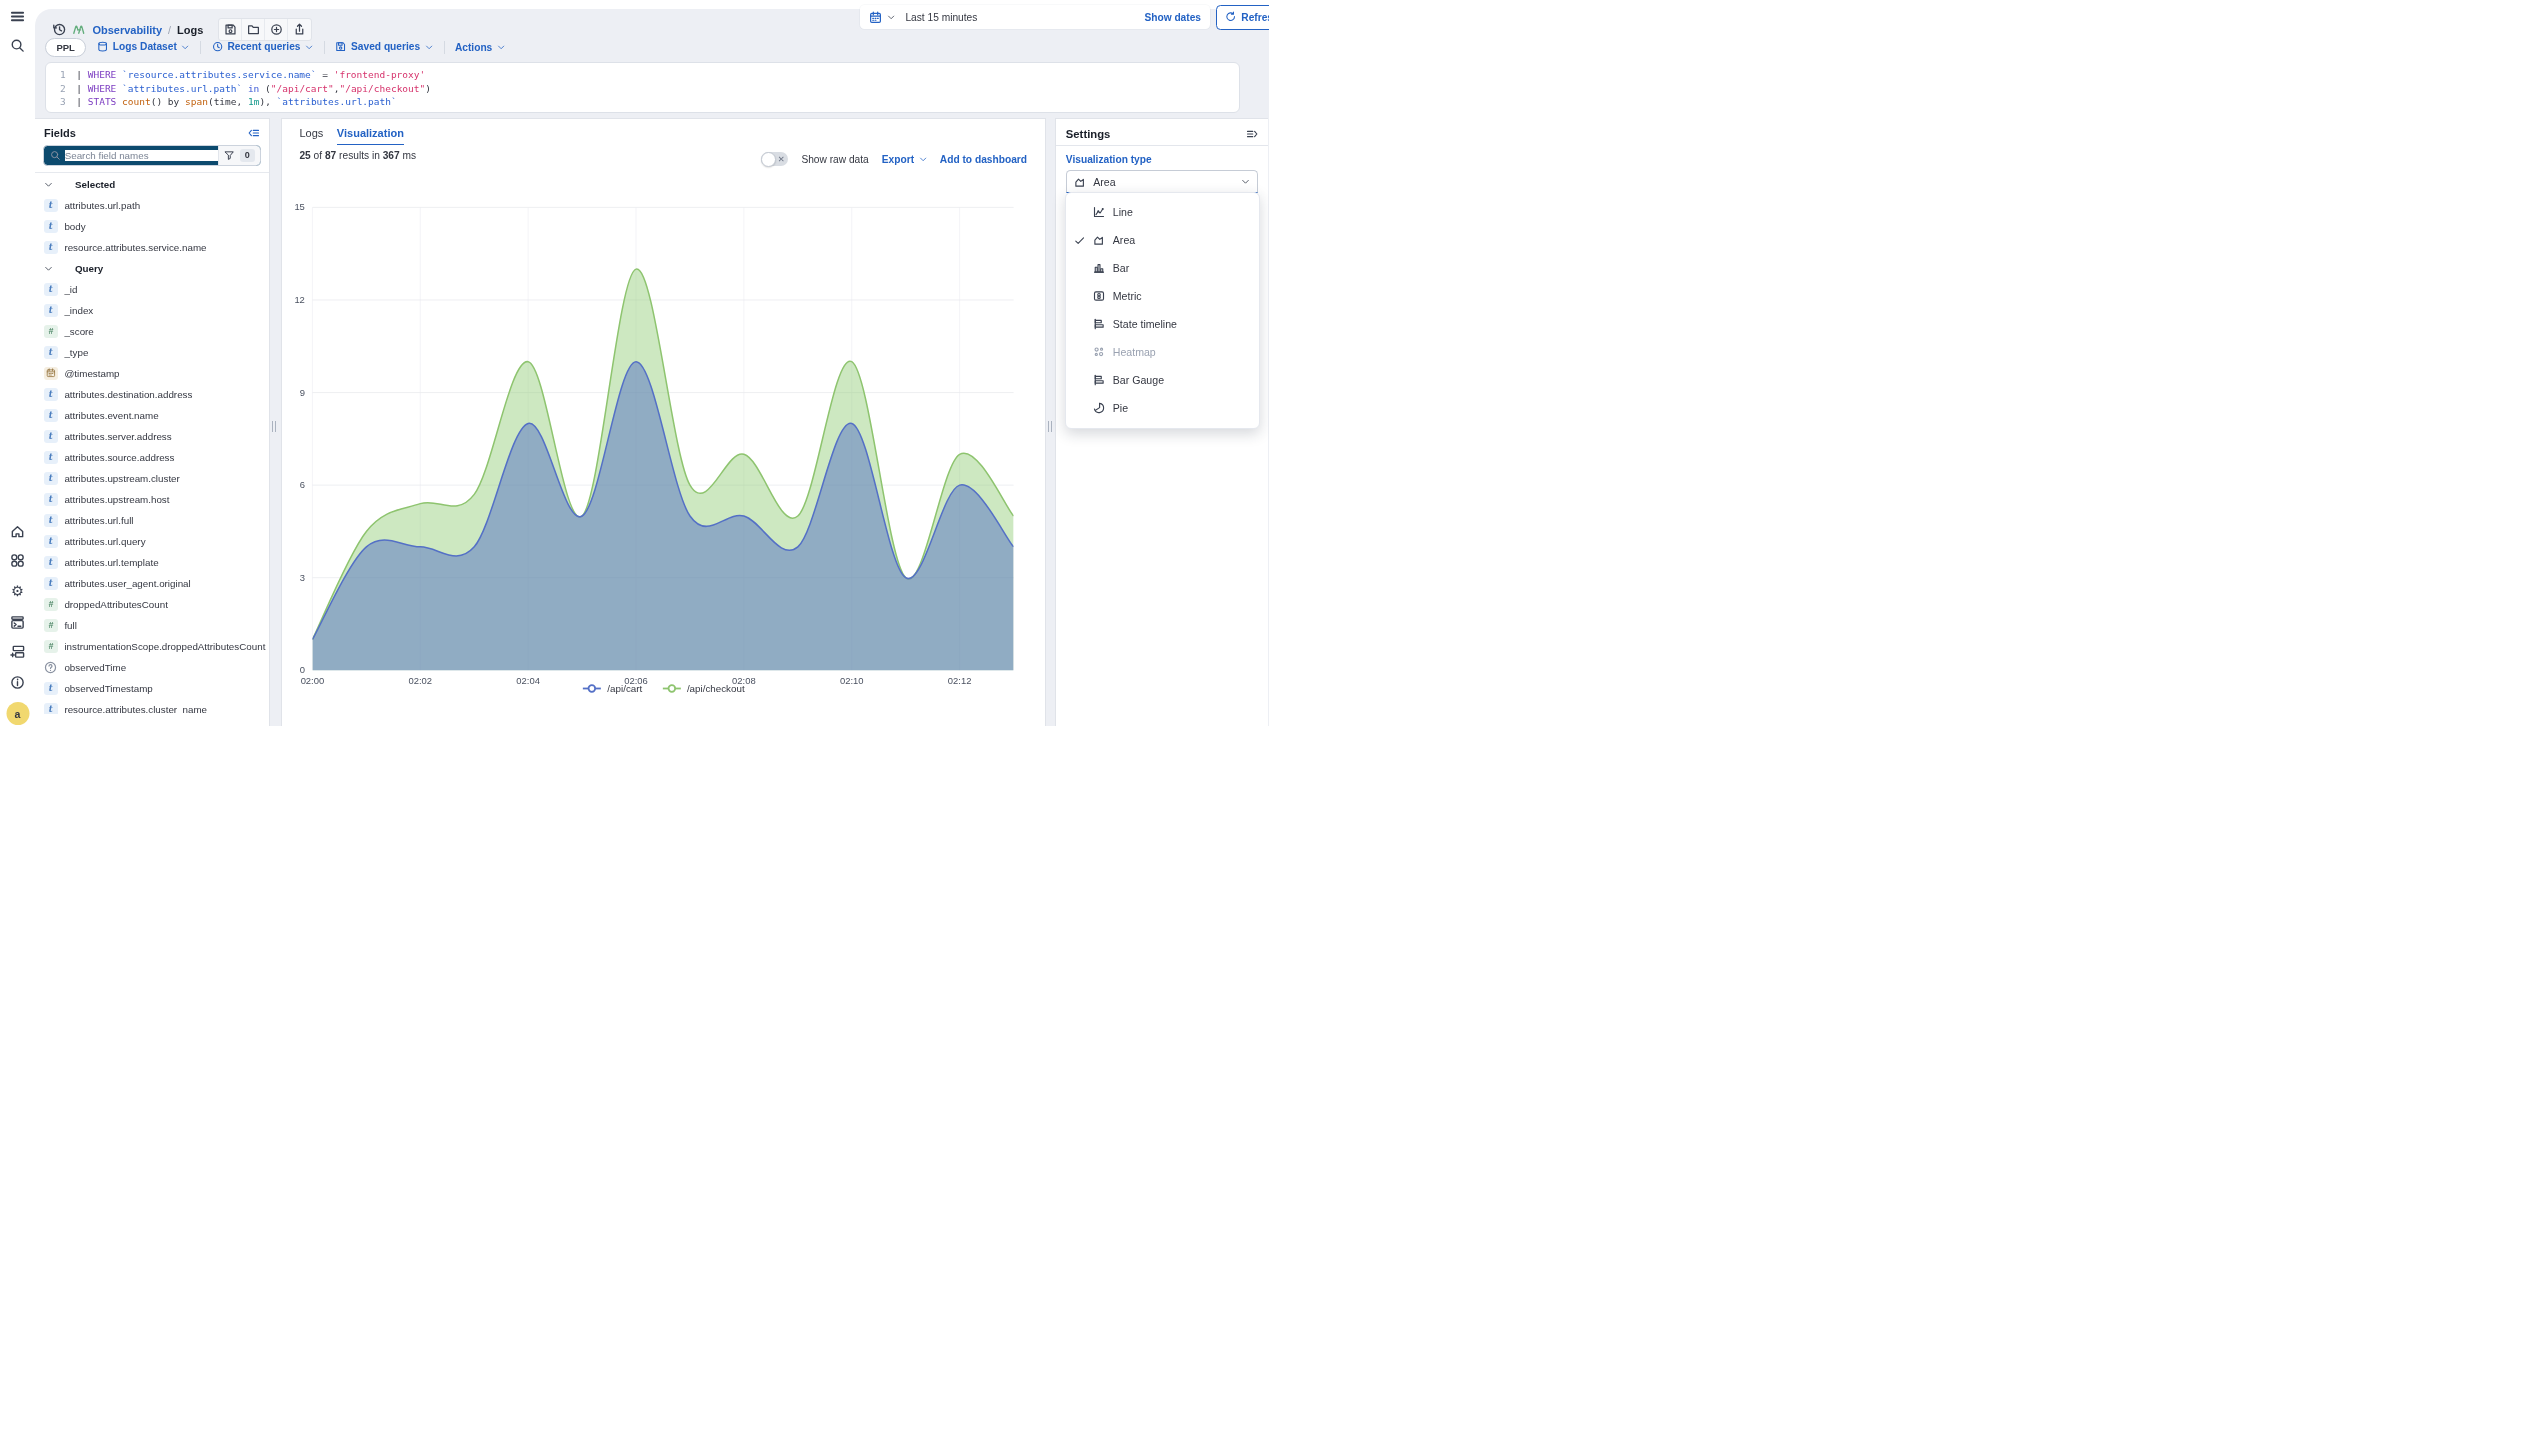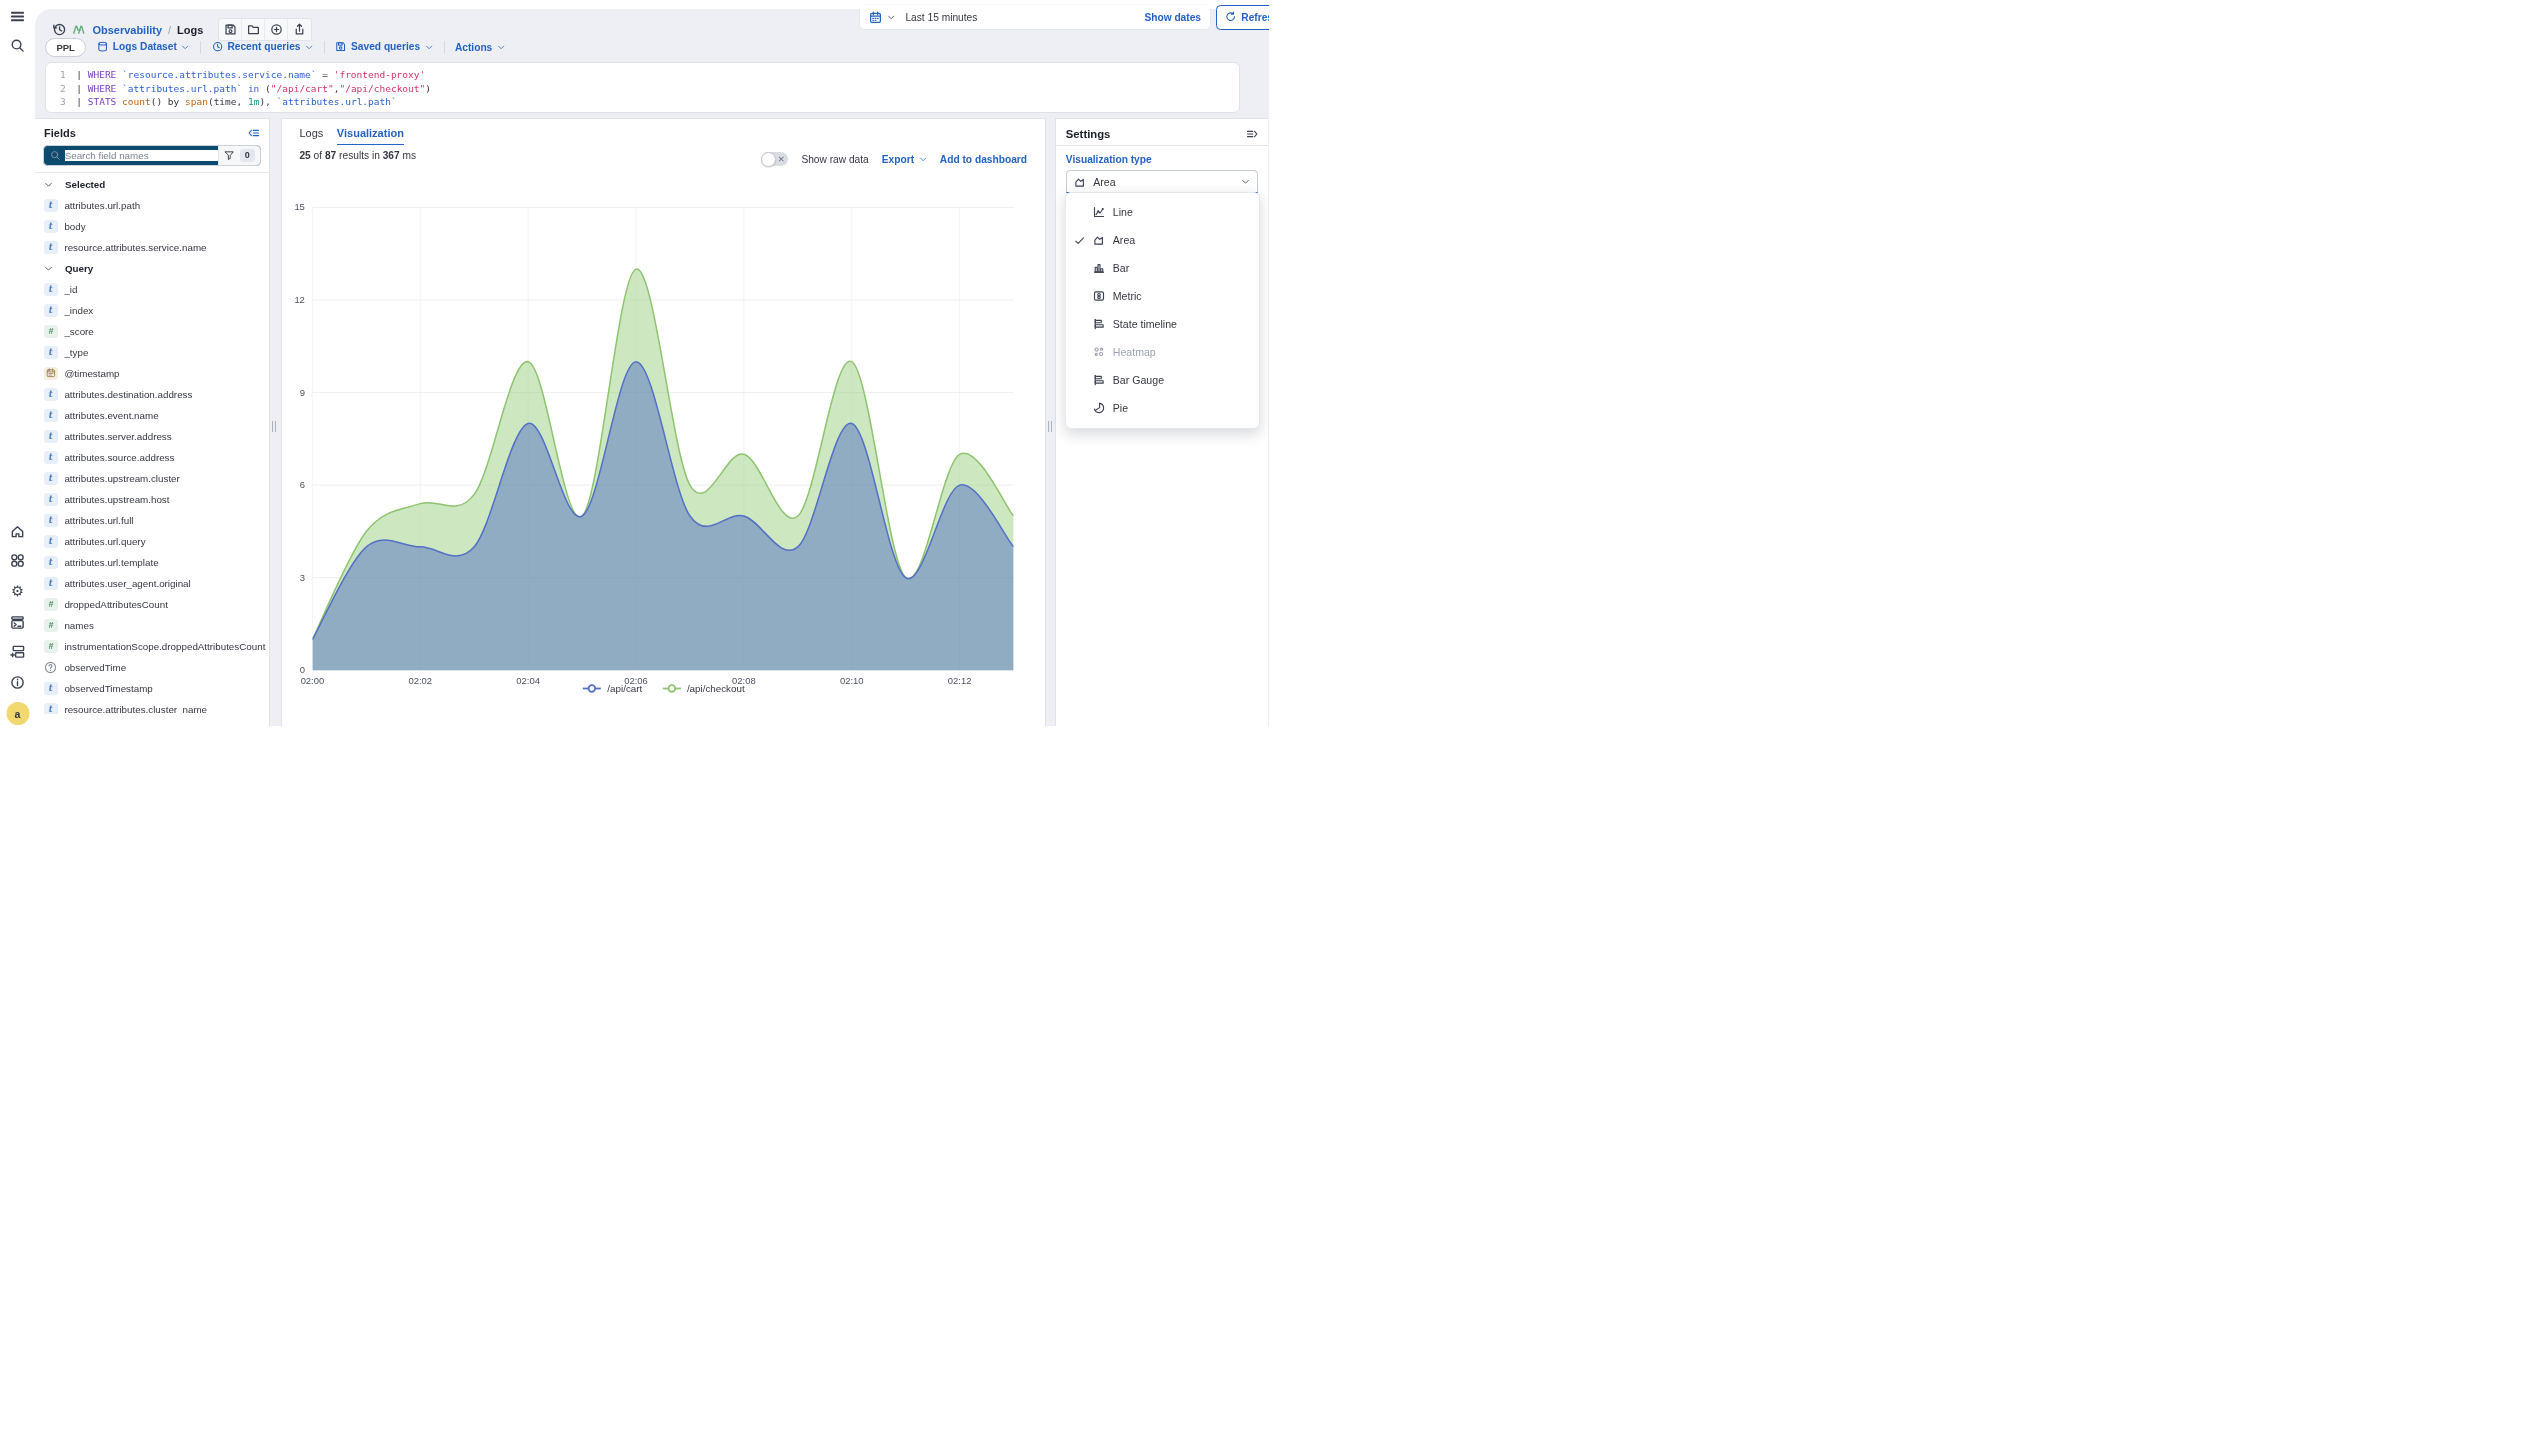--- a/index.html
+++ b/index.html
@@ -60,21 +60,21 @@
   .fp-head { display:flex; align-items:center; justify-content:space-between; padding:7.6px 9px 6px 9px; }
   .fp-title { font-size:11px; font-weight:700; color:#1a1f29; }
   .searchwrap { margin:0 7.6px; height:21px; border:0.8px solid #ccd3dd; border-radius:4.5px; display:flex; align-items:center; overflow:hidden; background:#0c4a6e; }
   .searchwrap input { border:none; outline:none; flex:1; font-size:9.8px; color:#343741; font-family:"Liberation Sans",sans-serif; min-width:0; }
   .searchwrap input::placeholder { color:#7b8494; }
   .search-right { display:flex; align-items:center; gap:4.5px; padding:0 5.3px; align-self:stretch; border-left:0.8px solid #e2e6ec; background:#f6f7f9; }
   .filter-badge { background:#e4e8ee; border-radius:3px; font-size:9px; font-weight:700; padding:1.5px 5.3px; color:#343741; }
   .fp-sep { height:0.8px; background:#e6e9ee; margin-top:6px; }
   .field-list { padding:1.5px 0 0 0; overflow:hidden; height:calc(100% - 65px); }
   .frow { display:flex; align-items:center; height:21px; padding:0 9px; gap:6.8px; cursor:pointer; }
-  .fsection { display:flex; align-items:center; height:21px; padding:0 9px; gap:12px; font-weight:700; font-size:9.8px; color:#1a1f29; cursor:pointer; }
+  .fsection { display:flex; align-items:center; height:21px; padding:0 9px; gap:22px; font-weight:700; font-size:9.8px; color:#1a1f29; cursor:pointer; }
   .fbadge { width:13.6px; height:13.6px; border-radius:3px; display:flex; align-items:center; justify-content:center; flex:0 0 auto; font-size:8.7px; }
   .fbadge.t { background:#e7f0fa; color:#4a7dbe; font-style:italic; font-weight:700; font-family:"DejaVu Serif",serif; }
   .fbadge.num { background:#e6f2ea; color:#4e8767; font-weight:700; font-style:italic; }
   .fbadge.cal { background:#f5eee1; }
   .fname { font-size:9.8px; color:#343741; white-space:nowrap; }
 
   
   .tabs { display:flex; gap:13.6px; padding:7.6px 0 0 17.4px; }
   .tab { font-size:11px; padding-bottom:5.3px; cursor:pointer; color:#343741; }
   .tab.active { color:#2362c4; font-weight:600; border-bottom:1.9px solid #2362c4; }
@@ -392,21 +392,21 @@
         <div class="frow">
           <span class="fbadge t">t</span>
           <span class="fname">attributes.user_agent.original</span>
         </div>
         <div class="frow">
           <span class="fbadge num">#</span>
           <span class="fname">droppedAttributesCount</span>
         </div>
         <div class="frow">
           <span class="fbadge num">#</span>
-          <span class="fname">names</span>
+          <span class="fname">full</span>
         </div>
         <div class="frow">
           <span class="fbadge num">#</span>
           <span class="fname">instrumentationScope.droppedAttributesCount</span>
         </div>
         <div class="frow">
           <span class="fbadge">
             <svg class="ic gray" width="13" height="13" viewBox="0 0 16 16">
               <circle cx="8" cy="8" r="6.2"></circle>
               <path d="M6.2 6.2a1.8 1.8 0 1 1 2.6 1.6c-.6.3-.8.7-.8 1.4M8 11.4v.2"></path>

